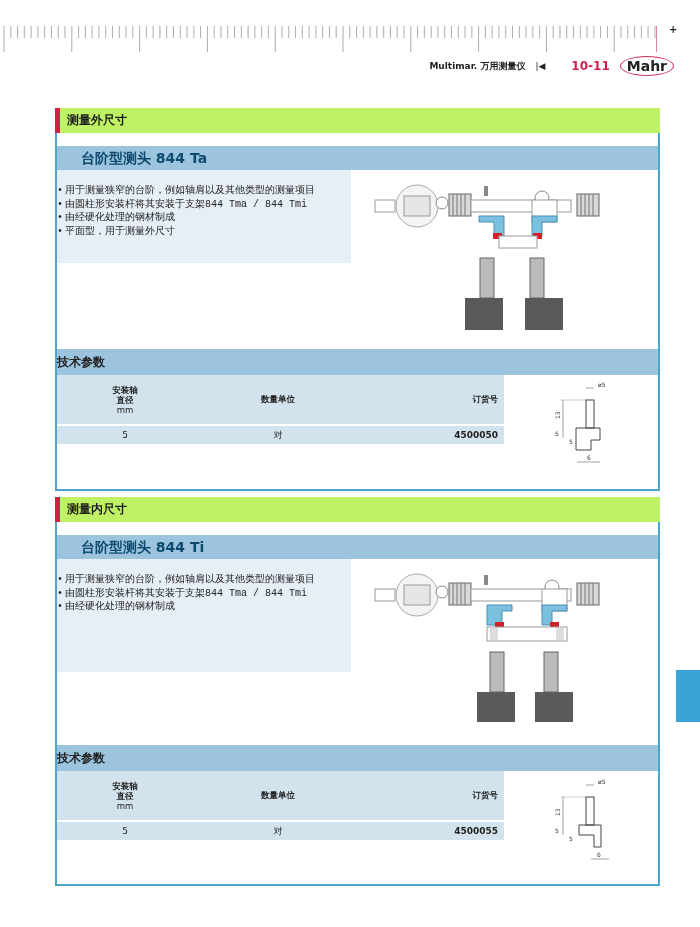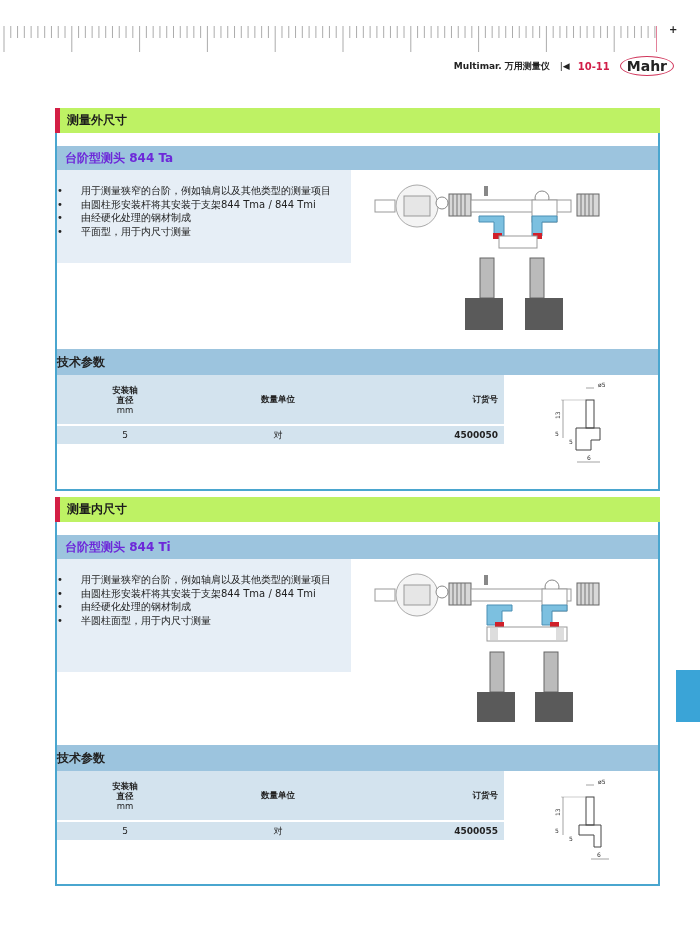--- a/index.html
+++ b/index.html
@@ -1,38 +1,38 @@
 <!DOCTYPE html>
 <html><head>
 <meta charset="utf-8">
 <style>
   html, body { margin:0; padding:0; }
   body { width:700px; height:927px; background:#ffffff; position:relative; overflow:hidden;
          font-family:"DejaVu Sans", "Liberation Sans", sans-serif; color:#222; }
   .ruler { position:absolute; left:0; top:22px; width:700px; height:30px; }
   .hdr { position:absolute; top:56px; right:26px; display:flex; align-items:center; font-size:9px; font-weight:bold;text-align:center; }
-  .hdr .pg { color:#d11e48; margin-left:4px; margin-right:10px; font-size:10px; }
+  .hdr .pg { color:#d11e48; margin-left:22px; margin-right:10px; font-size:12px; }
   .hdr .sep { margin:0 4px 0 10px; font-weight:normal; }
   .mahr { border:1.5px solid #d0345a; border-radius:50%; padding:1px 6px; font-size:14px; font-weight:bold; color:#222; }
   .plus { position:absolute; left:669px; top:24px; font-size:10px; font-weight:bold; }
   .redline { position:absolute; left:656px; top:26px; width:1px; height:26px; background:#e3819a; }
 
   .section { position:absolute; left:55px; width:601px; border:2px solid #4aa6cf; border-top:none; background:#fff; }
   .s1 { top:108px; height:381px; }
   .s2 { top:497px; height:387px; }
   .sec-title { position:absolute; left:-2px; top:0; width:605px; height:25px; background:#bef264; color:#1c1c1c;
                font-size:12px; font-weight:bold; line-height:25px; padding-left:12px; box-sizing:border-box; }
   .sec-title .red { position:absolute; left:0; top:0; width:5px; height:25px; background:#d31f45; }
-  .prod-title { position:absolute; left:0; top:38px; width:601px; height:24px; background:#9cc4de; font-size:12px;
-                font-weight:bold; line-height:24px; padding-left:8px; box-sizing:border-box; color:#6d28d9; }
+  .prod-title { position:absolute; left:0; top:38px; width:601px; height:24px; background:#9cc4de; font-size:14px;
+                font-weight:bold; line-height:24px; padding-left:24px; box-sizing:border-box; color:#0c4a6e; }
   .desc { position:absolute; left:0; top:62px; width:294px; height:93px; background:#e6eef6; font-size:10px; line-height:13.5px;
           padding:14px 6px 0 0; box-sizing:border-box; }
   .s2 .desc { height:113px; }
   .desc ul { margin:0; padding:0; list-style:none; }
-  .desc li { padding-left:24px; position:relative; }
+  .desc li { padding-left:8px; position:relative;font-family:Liberation Mono, monospace; }
   .desc li::before { content:"•"; position:absolute; left:0; }
   .tech-title { position:absolute; left:0; top:241px; width:601px; height:26px; background:#9cc4de; font-size:12px;
                 font-weight:bold; line-height:26px; box-sizing:border-box; }
   .s2 .tech-title { top:248px; }
   .tbl { position:absolute; left:0; top:267px; width:447px; }
   .s2 .tbl { top:274px; }
   .thead { height:49px; background:#d3e3ee; display:flex; align-items:center; font-size:8.5px; font-weight:bold; }
   .trow { height:18px; margin-top:2px; background:#d3e3ee; display:flex; align-items:center; font-size:9px; }
   .c1 { width:136px; text-align:center; line-height:10px; }
   .c2 { width:170px; text-align:center; }
@@ -164,21 +164,21 @@
   <div class="sec-title">
     <span class="red"></span>
     <span>测量外尺寸</span>
   </div>
   <div class="prod-title">台阶型测头 844 Ta</div>
   <div class="desc">
     <ul>
       <li>用于测量狭窄的台阶，例如轴肩以及其他类型的测量项目</li>
       <li>由圆柱形安装杆将其安装于支架844 Tma / 844 Tmi</li>
       <li>由经硬化处理的钢材制成</li>
-      <li>平面型，用于内尺寸测量</li>
+      <li>平面型，用于测量外尺寸</li>
     </ul>
   </div>
   <svg class="photo" viewBox="0 0 250 160">
 
     <rect x="8" y="22" width="20" height="12" fill="#fff" stroke="#999"></rect>
     <circle cx="50" cy="28" r="21" fill="#f4f4f4" stroke="#aaa"></circle>
     <rect x="37" y="18" width="26" height="20" fill="#e6e6e6" stroke="#999"></rect>
     <circle cx="75" cy="25" r="6" fill="#fff" stroke="#888"></circle>
     <rect x="82" y="16" width="22" height="22" fill="#d8d8d8" stroke="#666"></rect>
     <line x1="86" y1="16" x2="86" y2="38" stroke="#777"></line>
@@ -242,21 +242,20 @@
   <div class="sec-title">
     <span class="red"></span>
     <span>测量内尺寸</span>
   </div>
   <div class="prod-title">台阶型测头 844 Ti</div>
   <div class="desc">
     <ul>
       <li>用于测量狭窄的台阶，例如轴肩以及其他类型的测量项目</li>
       <li>由圆柱形安装杆将其安装于支架844 Tma / 844 Tmi</li>
       <li>由经硬化处理的钢材制成</li>
-      <li>半圆柱面型，用于内尺寸测量</li>
     </ul>
   </div>
   <svg class="photo" viewBox="0 0 250 160">
     <rect x="8" y="22" width="20" height="12" fill="#fff" stroke="#999"></rect>
     <circle cx="50" cy="28" r="21" fill="#f4f4f4" stroke="#aaa"></circle>
     <rect x="37" y="18" width="26" height="20" fill="#e6e6e6" stroke="#999"></rect>
     <circle cx="75" cy="25" r="6" fill="#fff" stroke="#888"></circle>
     <rect x="82" y="16" width="22" height="22" fill="#d8d8d8" stroke="#666"></rect>
     <line x1="86" y1="16" x2="86" y2="38" stroke="#777"></line>
       <line x1="90" y1="16" x2="90" y2="38" stroke="#777"></line>

